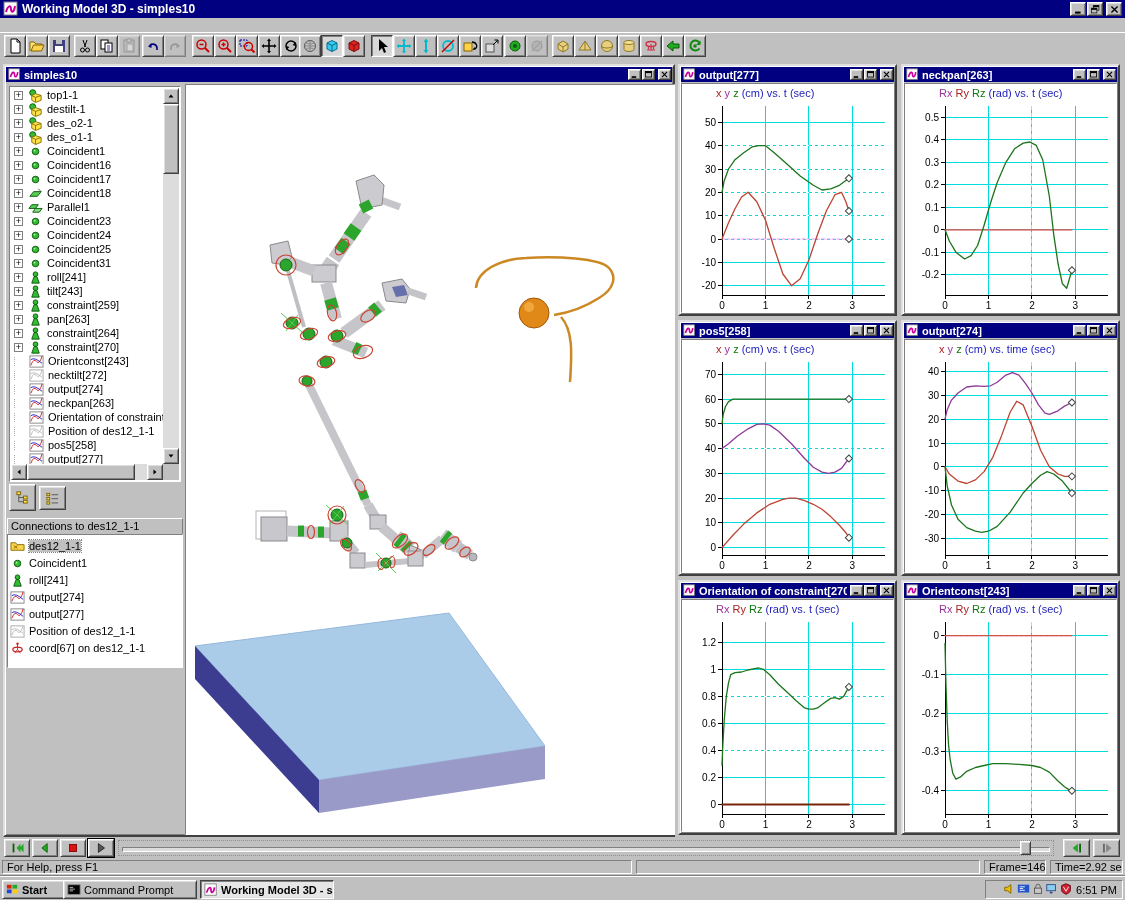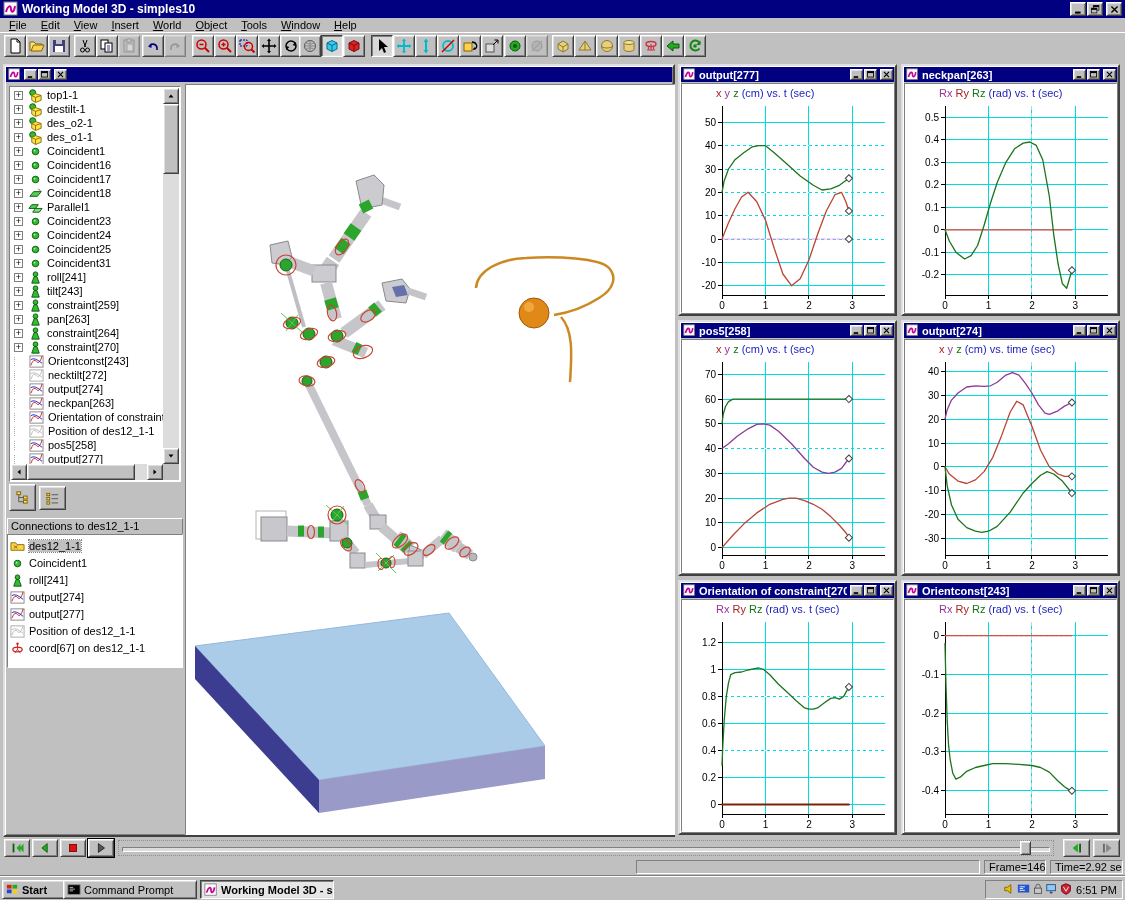--- a/index.html
+++ b/index.html
@@ -137,31 +137,20 @@
             <span class="icon">
               <svg viewBox="0 0 16 16" width="11" height="11">
                 <path d="M3.5 3.5 L12.5 12.5 M12.5 3.5 L3.5 12.5" stroke="#000" stroke-width="2"></path>
               </svg>
             </span>
           </span>
         </span>
       </span>
   </div>
 
-  <div id="menubar">
-      <span class="menu-item">File</span>
-      <span class="menu-item">Edit</span>
-      <span class="menu-item">View</span>
-      <span class="menu-item">Insert</span>
-      <span class="menu-item">World</span>
-      <span class="menu-item">Object</span>
-      <span class="menu-item">Tools</span>
-      <span class="menu-item">Window</span>
-      <span class="menu-item">Help</span>
-    </div>
 
   <div id="toolbar">
       <span class="tgroup" style="left:4px">
         <span class="tbtn">
           <span class="icon">
             <svg viewBox="0 0 16 16" width="16" height="16">
               <path d="M4 1 h6 l3 3 v11 h-9 z" fill="#fff" stroke="#000"></path>
               <path d="M10 1 v3 h3" fill="none" stroke="#000"></path>
             </svg>
           </span>
@@ -433,20 +422,21 @@
   <div id="workspace">
 
     <div id="docwin" class="winframe">
       <div class="wtitle">
         <span class="icon" id="doclogo">
             <svg viewBox="0 0 16 16" width="13" height="13">
               <rect x="1" y="1" width="13" height="13" fill="#fff" stroke="#808080"></rect>
               <path d="M3 11 C5 4 8 4 8 8 C8 12 11 12 12 5" stroke="#cc0099" stroke-width="2" fill="none"></path>
             </svg>
           </span>
+        <span class="ttext">simples10</span>
         <span id="docbtns">
             <span class="wbtns">
               <span class="wbtn">
                 <span class="icon">
                   <svg viewBox="0 0 16 16" width="9" height="9">
                     <rect x="3" y="11" width="8" height="3" fill="#000"></rect>
                   </svg>
                 </span>
               </span>
               <span class="wbtn">
@@ -1537,20 +1527,21 @@
         <span class="icon">
           <svg viewBox="0 0 16 16" width="14" height="14">
             <path d="M7 3 v10 l6 -5 z" fill="#888"></path>
             <path d="M4.5 3 v10" stroke="#666" stroke-width="2"></path>
           </svg>
         </span>
       </div>
     </div>
 
   <div id="statusbar">
+    <div class="spanel sunk" style="left:2px;width:630px;">For Help, press F1</div>
     <div class="spanel sunk" style="left:636px;width:344px;"></div>
     <div class="spanel sunk" style="left:984px;width:62px;">Frame=146</div>
     <div class="spanel sunk" style="left:1050px;width:73px;">Time=2.92 sec</div>
   </div>
 
   <div id="taskbar">
     <div id="startbtn" class="raised">
       <span class="icon" id="startlogo">
           <svg viewBox="0 0 16 16" width="15" height="15">
             <rect x="2" y="3" width="5" height="4" fill="#dd2200"></rect>

